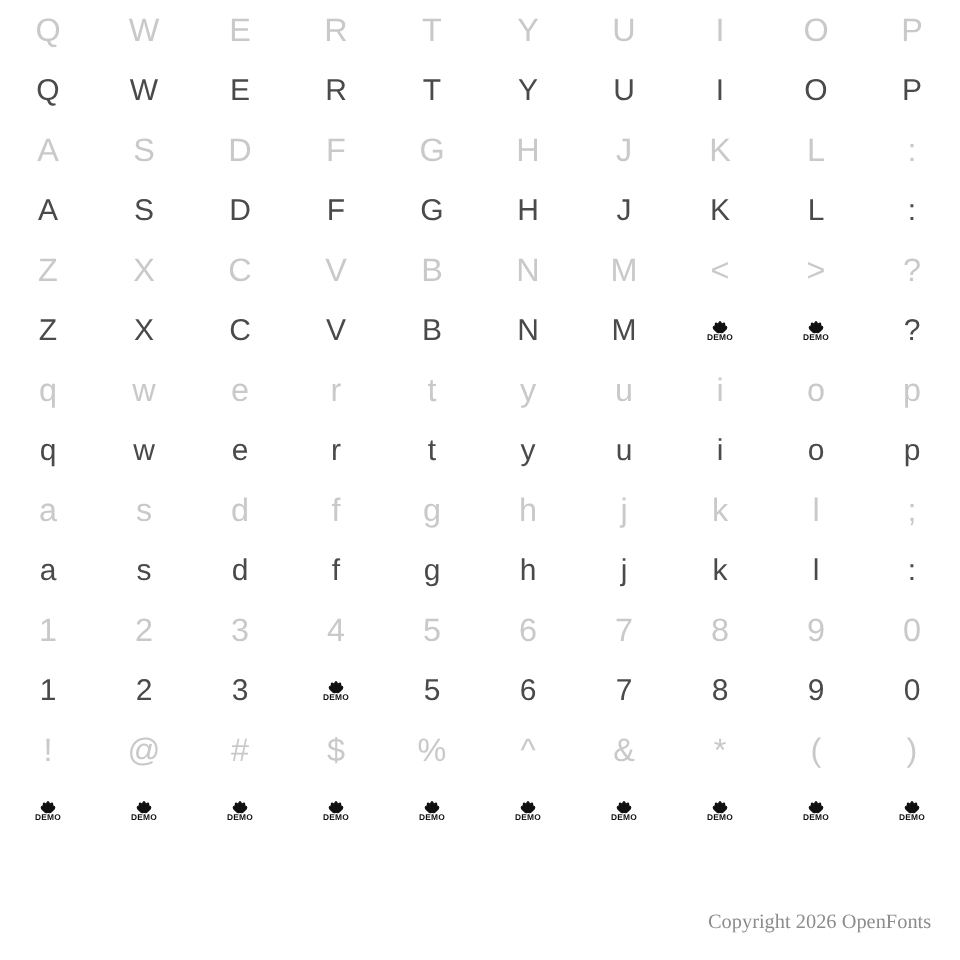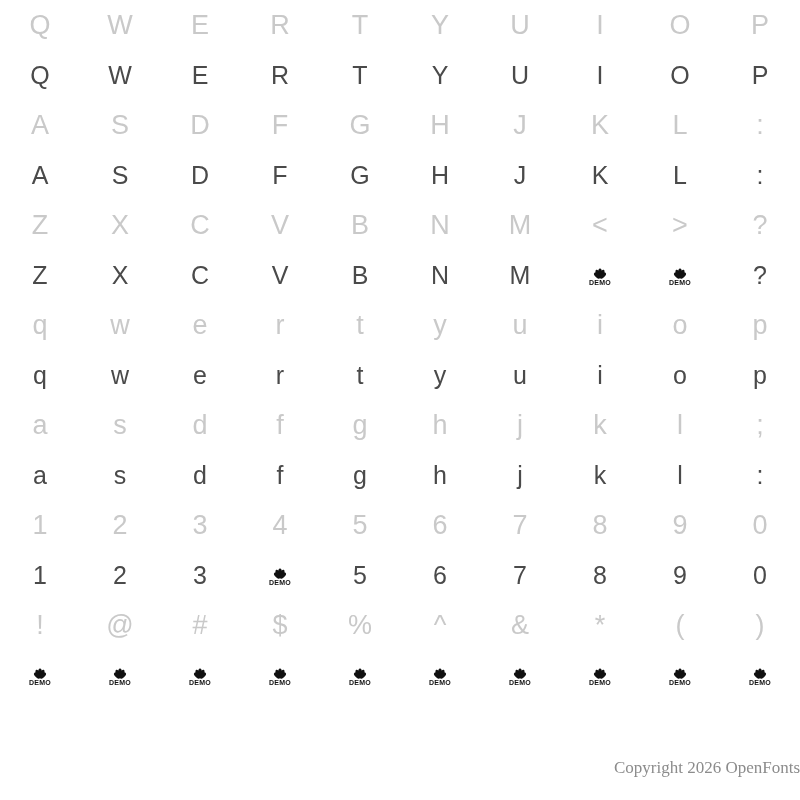--- a/index.html
+++ b/index.html
@@ -92,20 +92,21 @@
     color: #111111;
     margin-top: 1px;
     font-family: "Liberation Sans", sans-serif;
   }
   #footer {
     position: absolute;
     left: 0;
     bottom: 22px;
     width: 800px;
     text-align: right;
+    padding-right: 24px;
     box-sizing: border-box;
   }
   #footer .copy {
     color: #8c8c8c;
     font-size: 17px;
     font-family: "Liberation Serif", serif;
   }
 </style>
 </head>
 <body>

